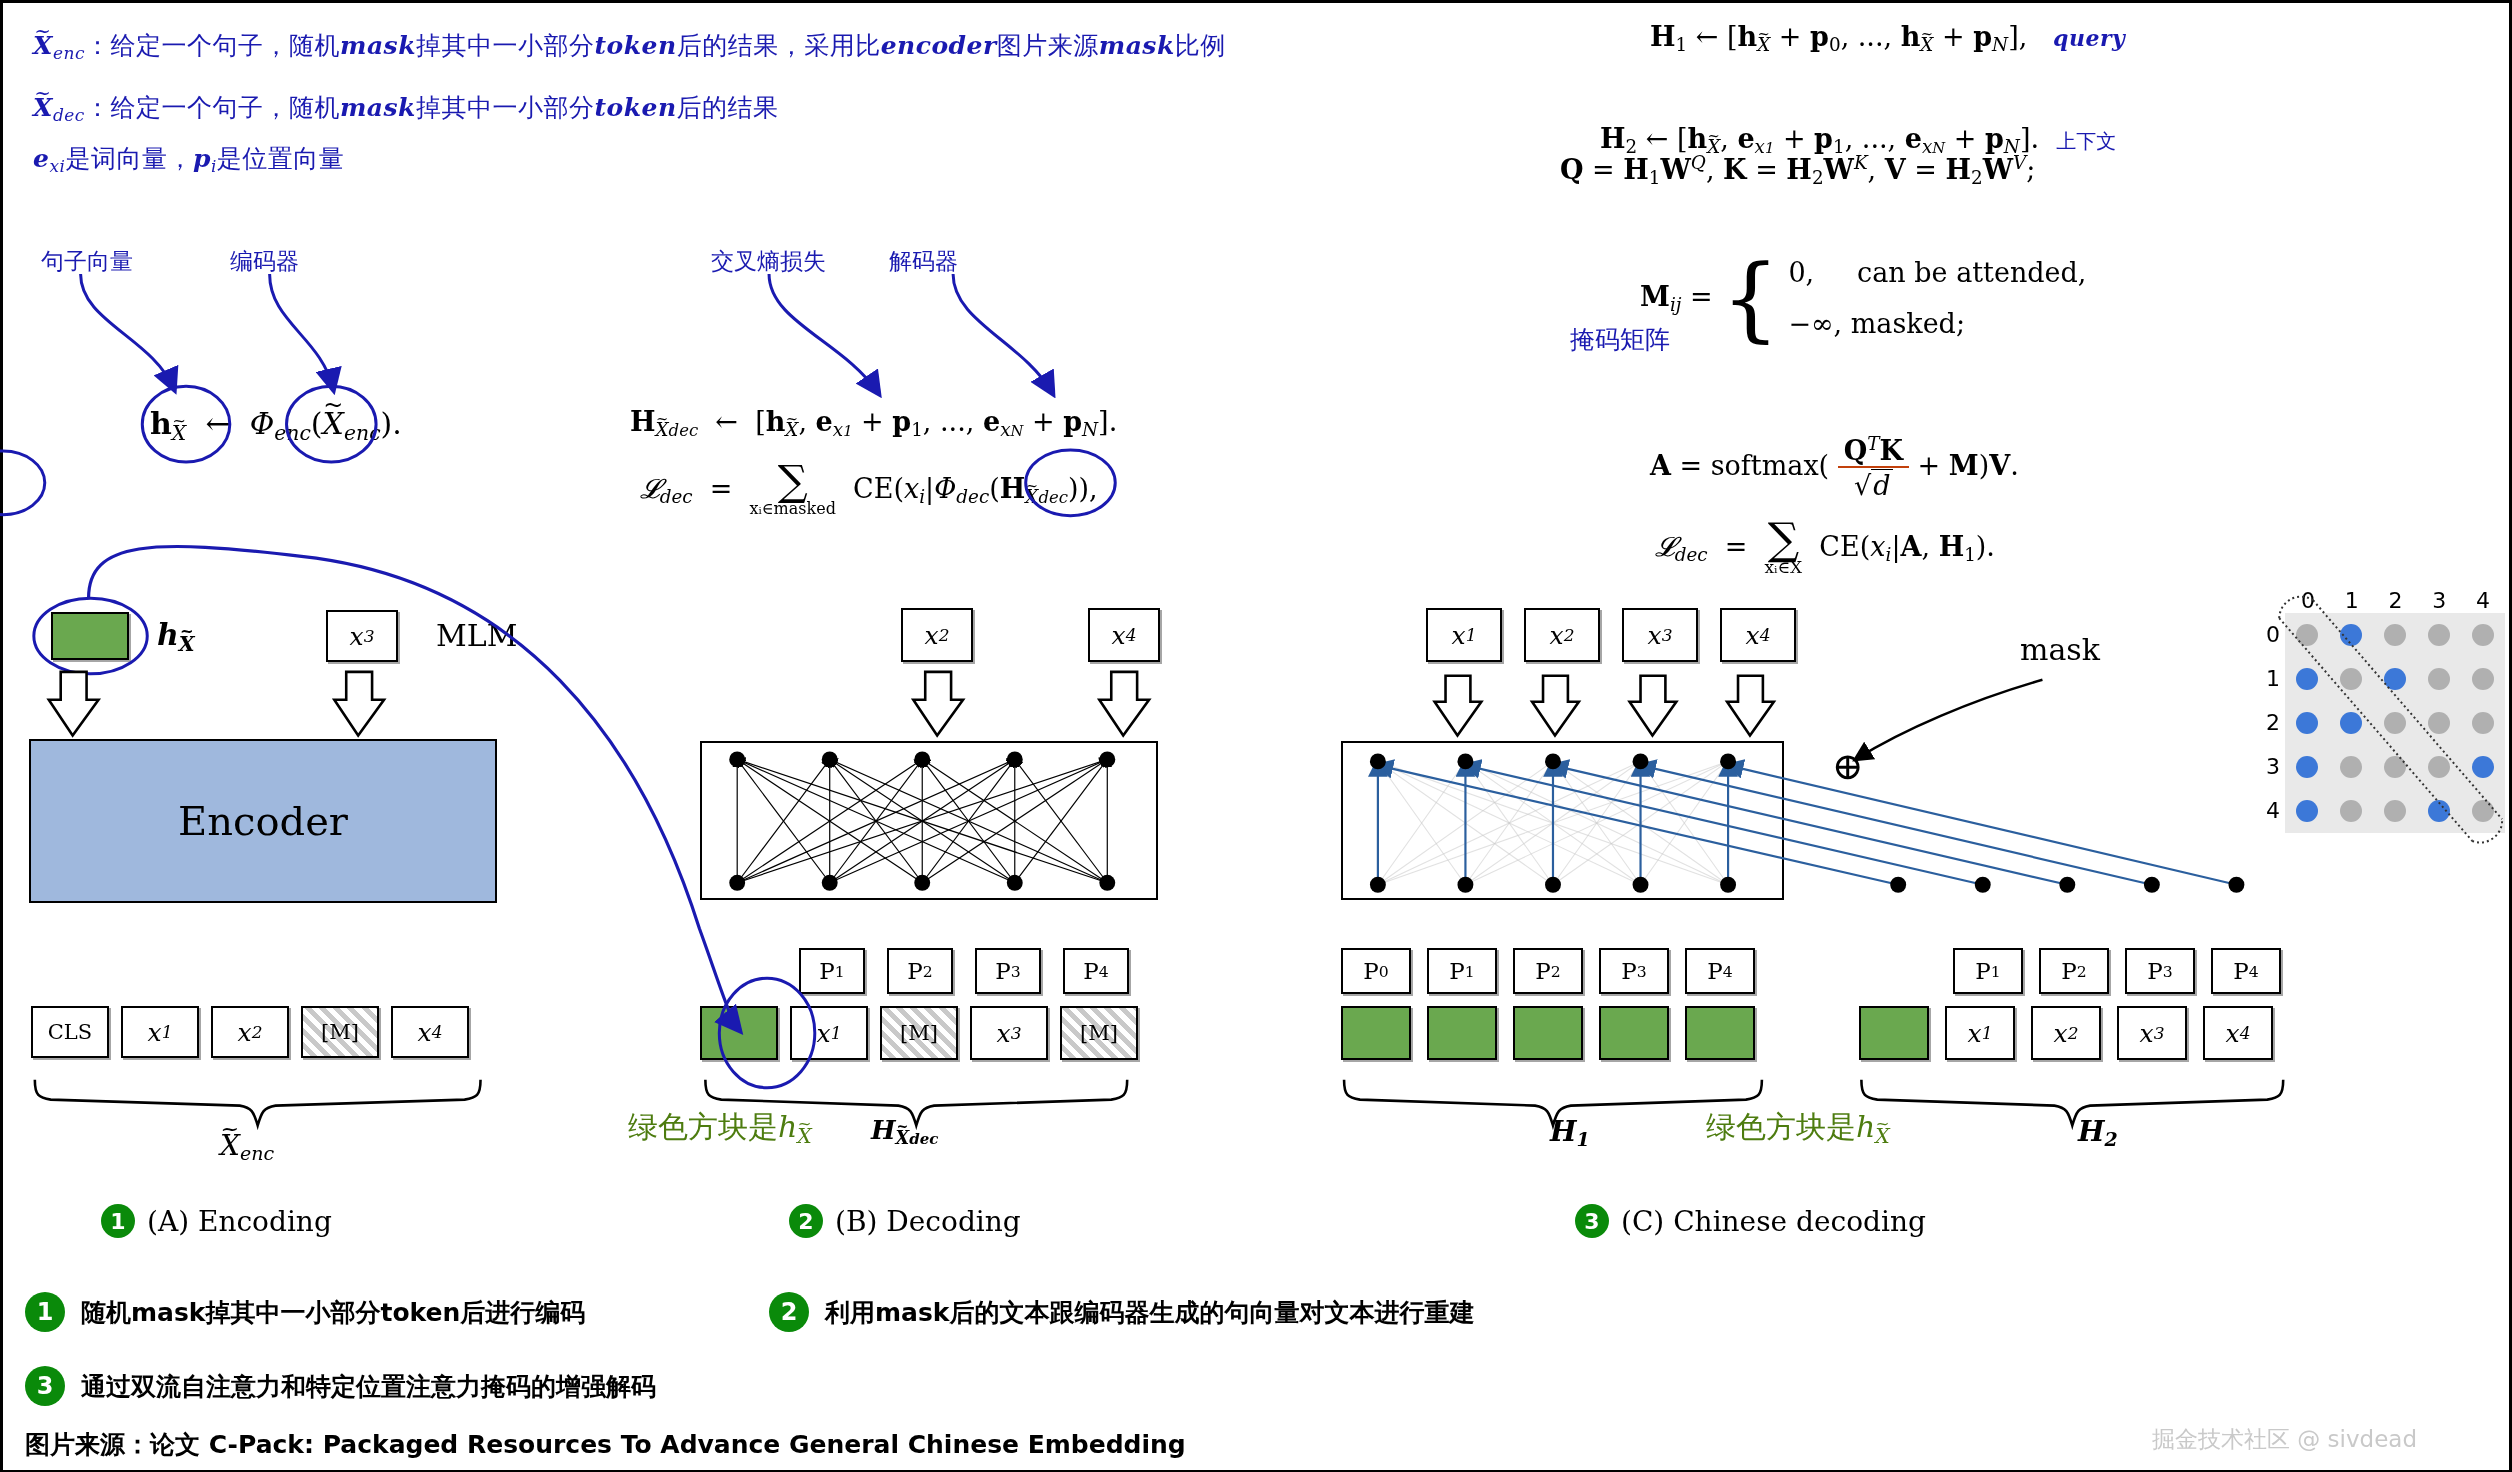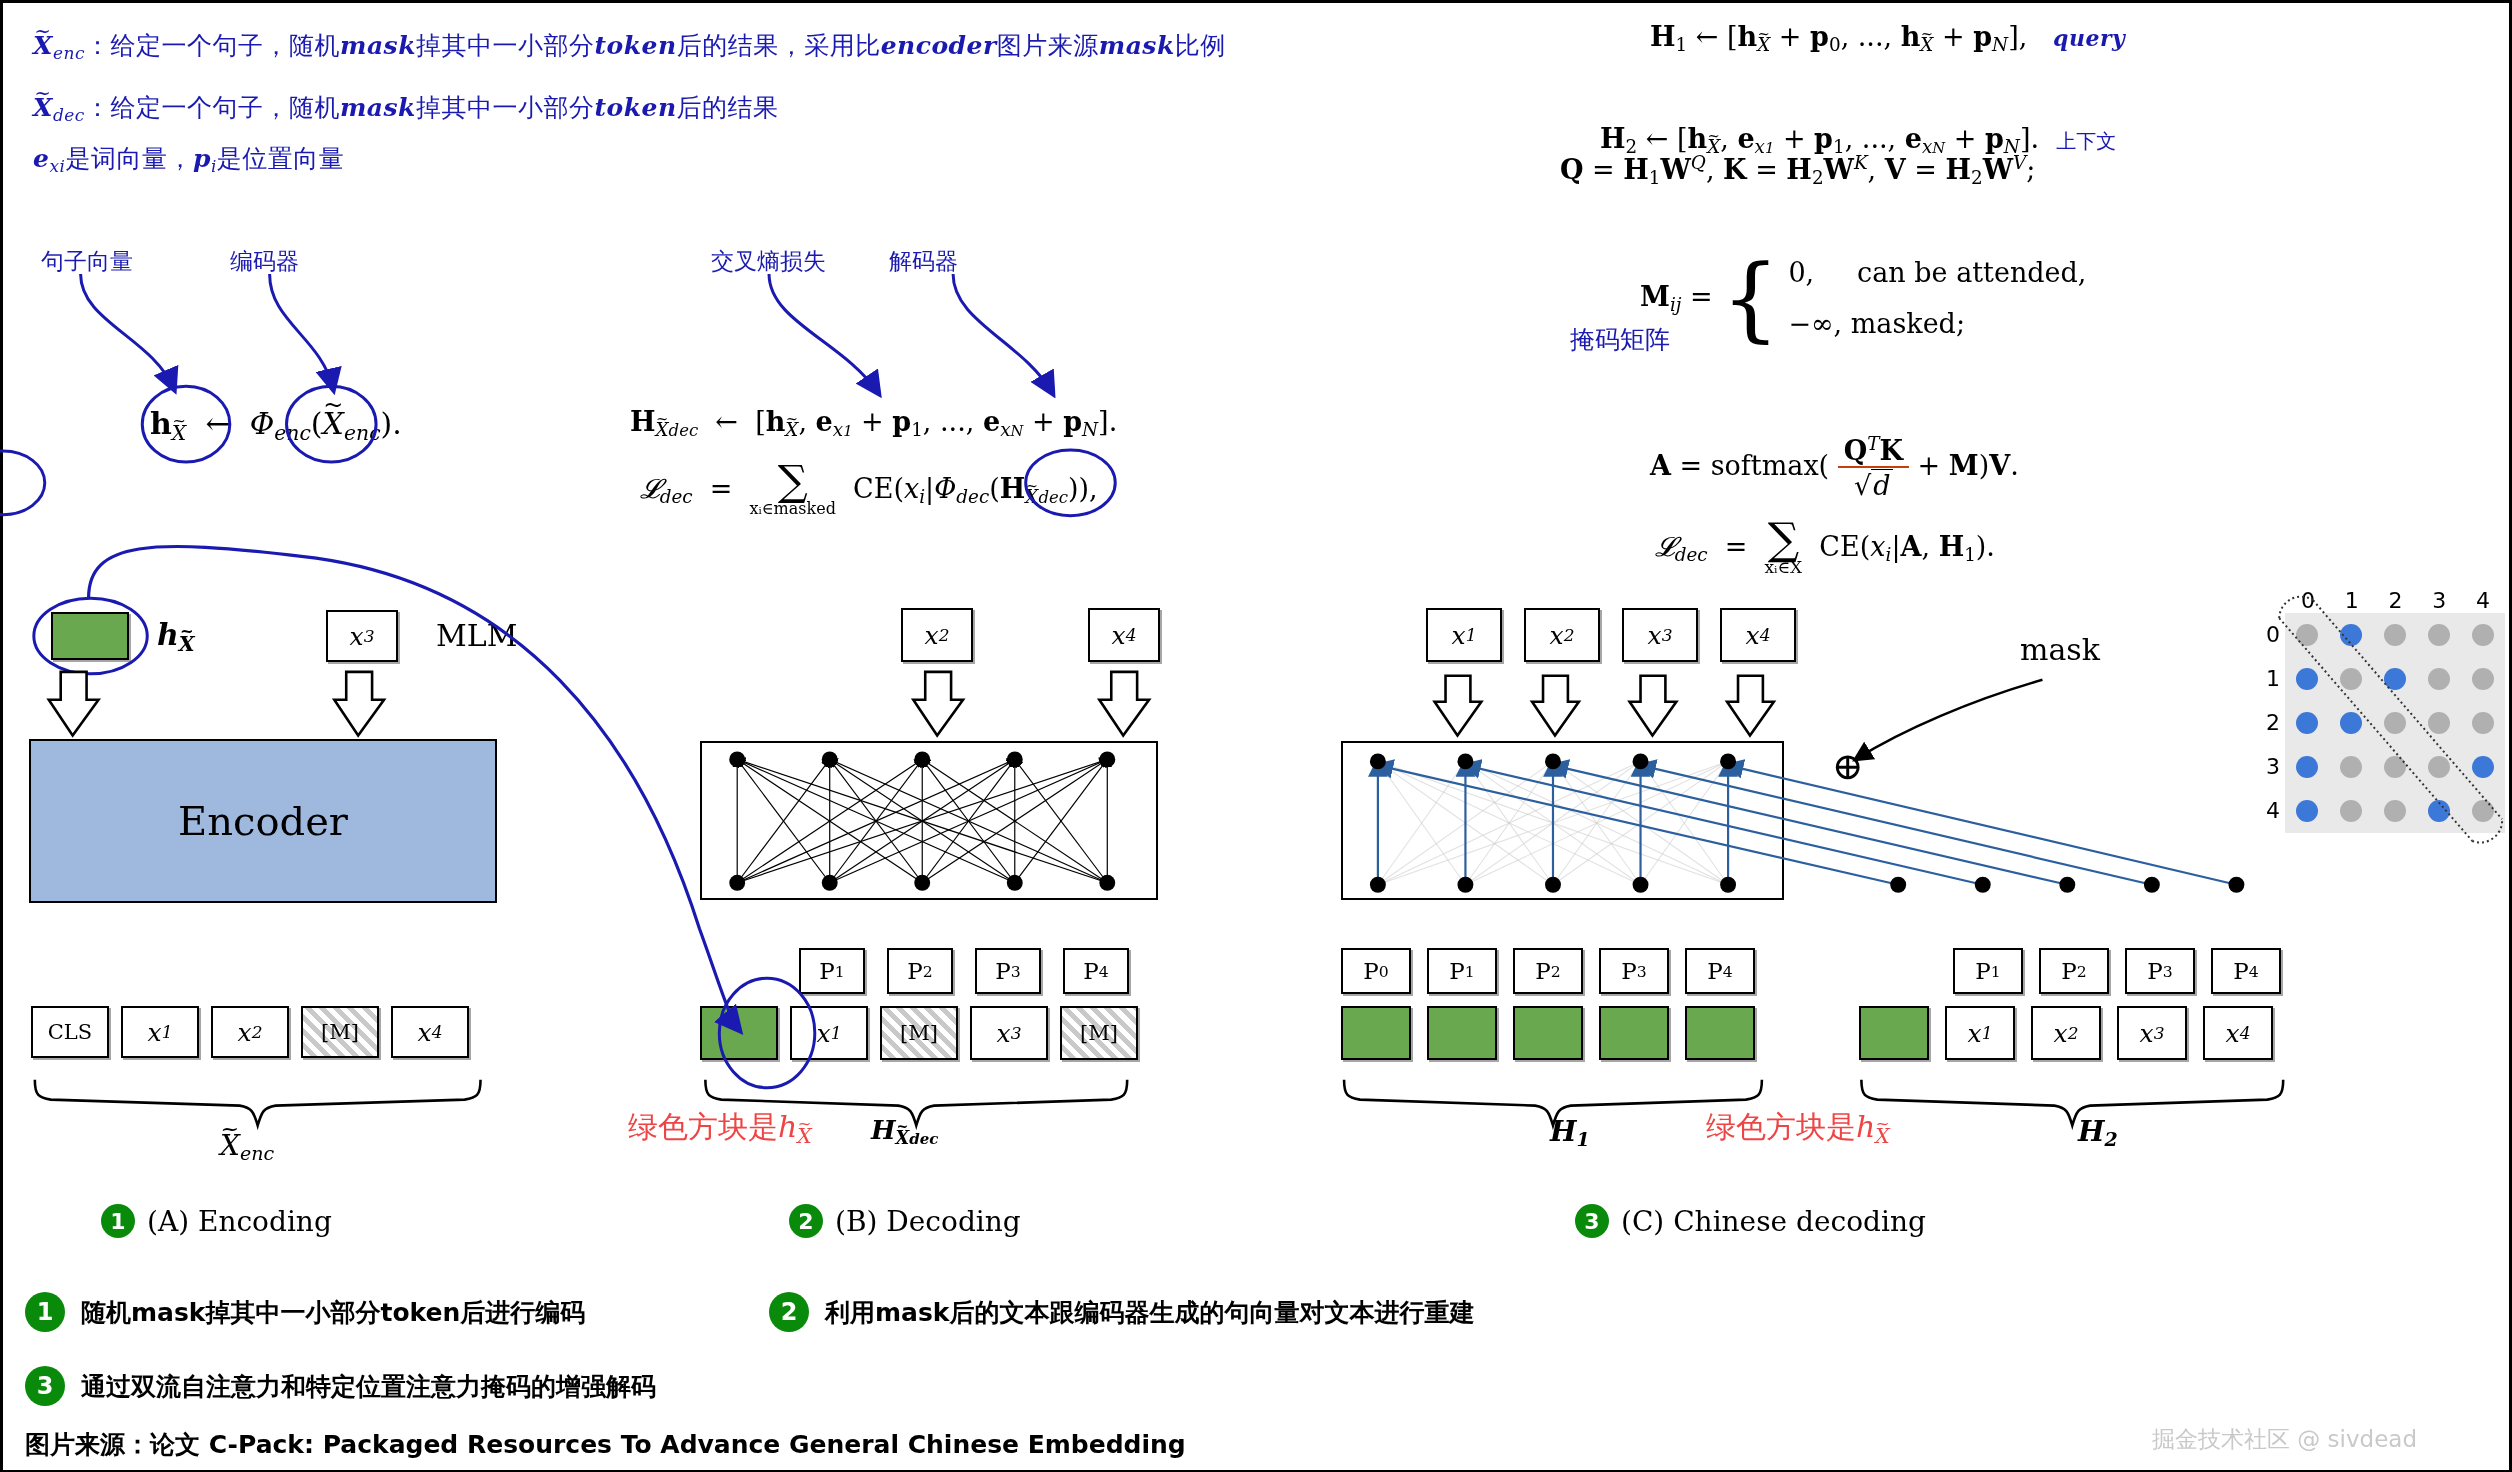--- a/index.html
+++ b/index.html
@@ -6,21 +6,21 @@
   html, body { margin:0; padding:0; }
   body {
     width:2512px; height:1473px; background:#ffffff;
     font-family:"Liberation Serif", serif;
     position:relative; overflow:hidden;
   }
   #root { position:relative; width:2512px; height:1473px;
           border:3px solid #000; background:#fff; }
 
   .abs { position:absolute; }
-  .green-txt { color:#ef4444; }
+  .green-txt { color:#4d7c0f; }
 
   
   .ann { font-family:"DejaVu Serif", serif; color:#1a1ab0;
          font-size:25px; white-space:nowrap; letter-spacing:0.5px; }
   .ann i { font-style:italic; font-weight:bold; }
   .mi { font-style:italic; font-family:"DejaVu Serif",serif; }
   .sub { font-size:.68em; vertical-align:-0.28em; }
   .sup { font-size:.68em; vertical-align:0.55em; }
   .tilde-wrap { position:relative; display:inline-block; }
   .tilde-wrap>.tl { position:absolute; left:50%; transform:translateX(-50%);

